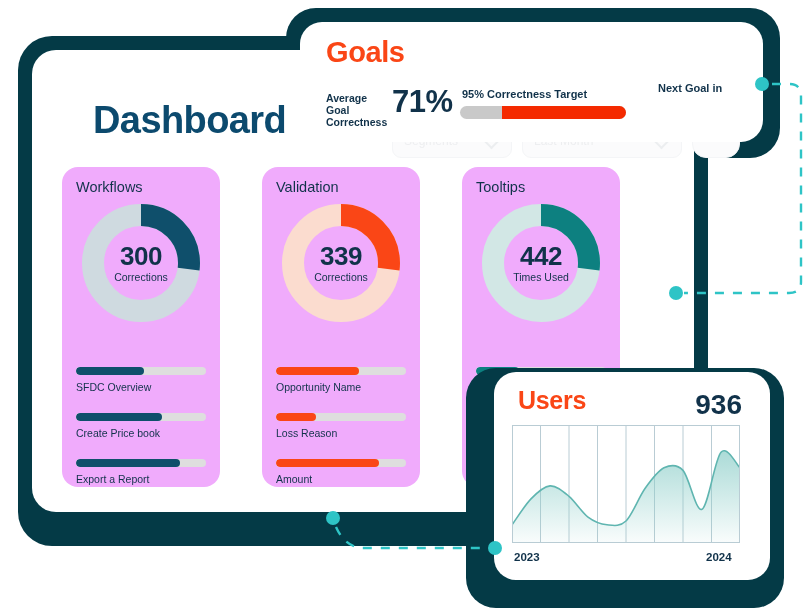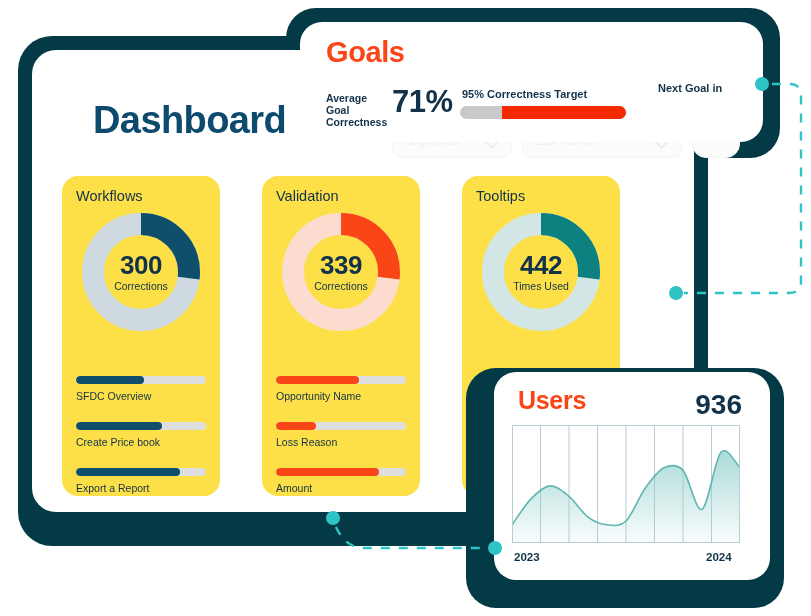--- a/index.html
+++ b/index.html
@@ -43,21 +43,21 @@
          color:#11324a;letter-spacing:-0.5px;}
   .g-target{position:absolute;left:462px;top:88px;font-size:11px;font-weight:bold;color:#11324a;}
   .g-track{position:absolute;left:460px;top:106px;width:166px;height:13px;
            border-radius:7px;background:#c9c9c9;overflow:hidden;}
   .g-track i{position:absolute;left:25%;top:0;right:0;bottom:0;background:#f42a00;display:block;}
   .g-next{position:absolute;left:658px;top:82px;font-size:11px;font-weight:bold;color:#11324a;}
   .g-days{position:absolute;left:658px;top:96px;font-size:26px;font-weight:bold;
           color:#11324a;letter-spacing:-0.5px;}
 
   
-  .card{position:absolute;top:176px;width:158px;height:320px;background:#fde047;
+  .card{position:absolute;top:167px;width:158px;height:320px;background:#f0abfc;
         border-radius:16px;}
   .card-1{left:62px;} .card-2{left:262px;} .card-3{left:462px;}
   .card-h{position:absolute;left:14px;top:12px;font-size:14.5px;color:#11324a;}
 
   .donut{position:absolute;left:19px;top:36px;width:120px;height:120px;}
   .donut svg{display:block;}
   .donut-num{position:absolute;left:0;top:38px;width:120px;text-align:center;
              font-size:26px;font-weight:bold;color:#11324a;letter-spacing:-0.5px;}
   .donut-sub{position:absolute;left:0;top:68px;width:120px;text-align:center;
              font-size:10.5px;color:#11324a;}

